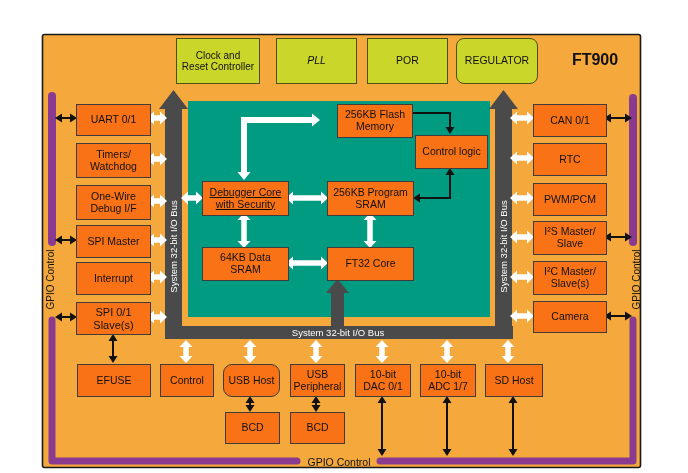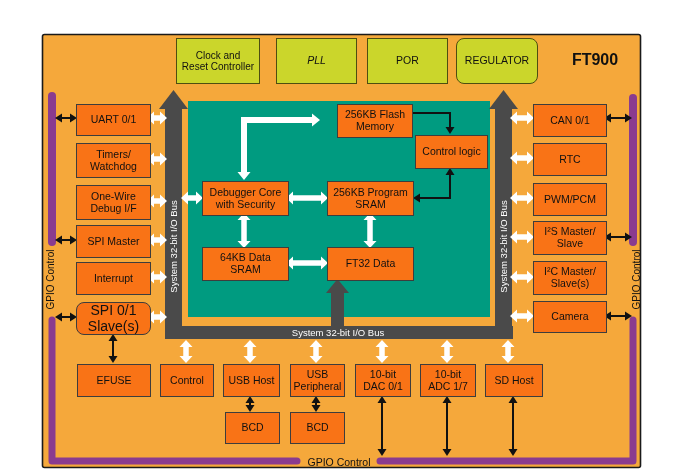--- a/index.html
+++ b/index.html
@@ -5,21 +5,21 @@
   html,body{margin:0;padding:0;}
   body{width:688px;height:473px;background:#ffffff;position:relative;
        font-family:"Liberation Sans",sans-serif;color:#111;overflow:hidden;}
   #stage{position:absolute;left:0;top:16px;width:584px;height:473px;}
   svg{position:absolute;left:0;top:0;}
   .blk{position:absolute;background:#f97316;border:1px solid #3d3d3d;display:flex;
        align-items:center;justify-content:center;text-align:center;
        font-size:10.5px;line-height:1.12;white-space:pre-line;z-index:2;color:#111;}
   .yblk{background:#CBD62B;border:1.4px solid #4e4e10;}
   .fs10{font-size:10px;}
-  .fs95{font-size:14px;border-radius:8px;}
+  .fs95{font-size:11px;}
   .lab{position:absolute;display:flex;align-items:center;justify-content:center;
        text-align:center;z-index:3;white-space:nowrap;}
   .rot{transform:rotate(-90deg);}
   
   .b-clock{left:176px;top:22px;width:82px;height:44px;}
   .b-pll{left:276px;top:22px;width:79px;height:44px;font-style:italic;}
   .b-por{left:367px;top:22px;width:79px;height:44px;}
   .b-reg{left:456px;top:22px;width:80px;height:44px;border-radius:8px;}
   .l-ft900{left:552px;top:34px;width:86px;height:20px;font-size:16px;font-weight:bold;}
   
@@ -32,28 +32,28 @@
   
   .b-can{left:533px;top:88px;width:72px;height:31px;}
   .b-rtc{left:533px;top:127px;width:72px;height:31px;}
   .b-pwm{left:533px;top:167px;width:72px;height:31px;}
   .b-i2s{left:533px;top:205px;width:72px;height:32px;}
   .b-i2c{left:533px;top:245px;width:72px;height:32px;}
   .b-cam{left:533px;top:285px;width:72px;height:30px;}
   
   .b-flash{left:320px;top:88px;width:74px;height:32px;margin-left:17px;}
   .b-ctrl{left:415px;top:119px;width:71px;height:32px;}
-  .b-dbg{left:202px;top:165px;width:85px;height:33px;}
+  .b-dbg{left:202px;top:165px;width:85px;height:33px;text-decoration:underline;}
   .b-psram{left:327px;top:165px;width:85px;height:33px;}
   .b-dsram{left:202px;top:231px;width:85px;height:32px;}
   .b-ft32{left:327px;top:231px;width:85px;height:32px;}
   
   .b-efuse{left:77px;top:348px;width:72px;height:31px;}
   .b-eth{left:160px;top:348px;width:52px;height:31px;}
-  .b-usbh{left:223px;top:348px;width:55px;height:31px;}
+  .b-usbh{left:223px;top:348px;width:55px;height:31px;border-radius:9px;}
   .b-usbp{left:290px;top:348px;width:53px;height:31px;}
   .b-dac{left:355px;top:348px;width:54px;height:31px;}
   .b-adc{left:420px;top:348px;width:54px;height:31px;}
   .b-sdh{left:485px;top:348px;width:56px;height:31px;}
   .b-bcd1{left:225px;top:396px;width:53px;height:30px;}
   .b-bcd2{left:290px;top:396px;width:53px;height:30px;}
   
   .l-busl{left:94px;top:224px;width:159px;height:13px;color:#fff;font-size:9.5px;}
   .l-busr{left:424px;top:224px;width:159px;height:13px;color:#fff;font-size:9.5px;}
   .l-busb{left:258px;top:310px;width:160px;height:13px;color:#fff;font-size:9.5px;}
@@ -192,21 +192,21 @@
 
 <div class="blk b-flash">256KB Flash
 Memory</div>
 <div class="blk b-ctrl">Control logic</div>
 <div class="blk b-dbg">Debugger Core
 with Security</div>
 <div class="blk b-psram">256KB Program
 SRAM</div>
 <div class="blk b-dsram">64KB Data
 SRAM</div>
-<div class="blk b-ft32">FT32 Data</div>
+<div class="blk b-ft32">FT32 Core</div>
 
 <div class="blk b-efuse">EFUSE</div>
 <div class="blk b-eth">Control</div>
 <div class="blk b-usbh">USB Host</div>
 <div class="blk b-usbp">USB
 Peripheral</div>
 <div class="blk b-dac">10-bit
 DAC 0/1</div>
 <div class="blk b-adc">10-bit
 ADC 1/7</div>

